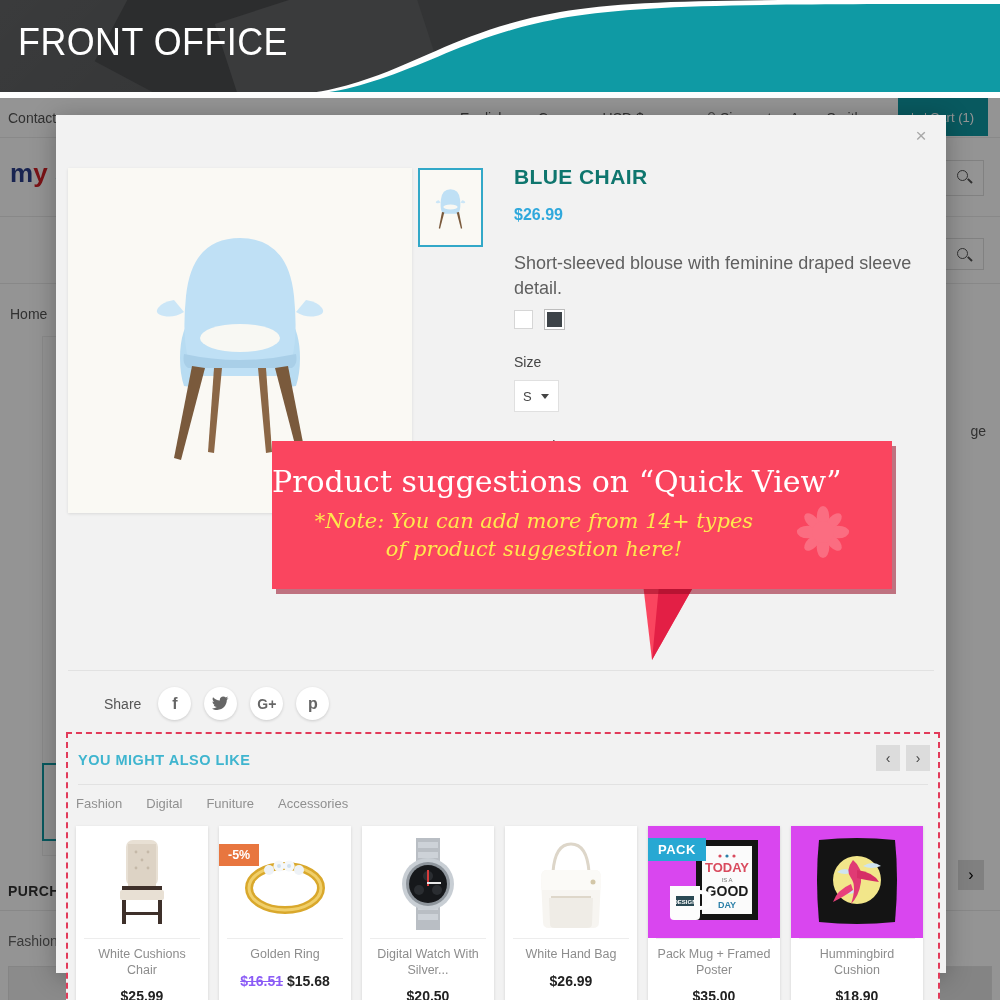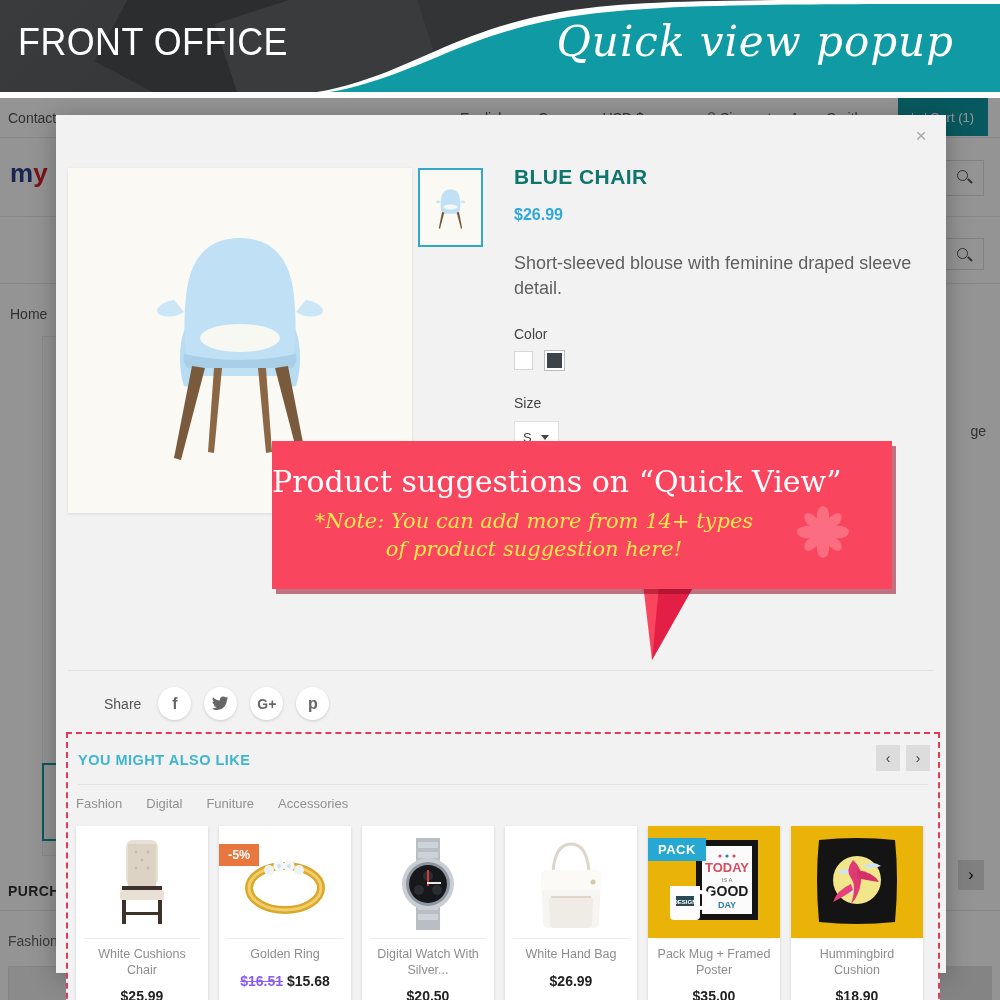--- a/index.html
+++ b/index.html
@@ -136,21 +136,21 @@
   .sugg-nav { position:absolute; right:8px; top:11px; display:flex; gap:6px; }
   .navbtn { width:24px; height:26px; background:#dcdcdc; display:flex; align-items:center; justify-content:center;
             color:#444; font-size:14px; }
   .sugg-rule { position:absolute; left:10px; top:50px; width:850px; height:1px; background:#e2e2e2; }
   .sugg-tabs { position:absolute; left:8px; top:62px; display:flex; gap:24px; }
   .sugg-tab { font-size:13px; color:#909090; }
 
   .cards { position:absolute; left:8px; top:92px; width:858px; display:flex; gap:11px; }
   .card { width:132px; background:#fff; box-shadow:0 1px 3px rgba(0,0,0,.13); position:relative; }
   .card-img { height:112px; background:#fff; position:relative; overflow:hidden; }
-  .card-img.grey { background:#eab308; }
+  .card-img.grey { background:#d946ef; }
   .card-sep { height:1px; background:#ededed; margin:0 8px; }
   .card-body { padding:8px 6px 10px; text-align:center; }
   .card-name { font-size:12.5px; color:#8d8d8d; line-height:1.25; }
   .card-price { margin-top:10px; font-size:14px; font-weight:700; color:#222; }
   .card-price .old { color:#8b5cf6; font-weight:700; text-decoration:line-through; margin-right:4px; }
   .badge-disc { position:absolute; left:0; top:18px; background:#e8763f; color:#fff; font-size:12.5px;
                 font-weight:700; padding:4px 9px; z-index:3; }
   .badge-pack { position:absolute; left:0; top:12px; background:#27a8d3; color:#fff; font-size:13px;
                 font-weight:700; padding:4px 10px; z-index:3; letter-spacing:.5px; }
 
@@ -176,21 +176,20 @@
 <div id="stage">
 
   <div class="banner">
     <div class="banner-dark"></div>
     <svg class="banner-svg" width="1000" height="98">
       <path d="M1000,0 L1000,98 L205,98 C300,98 330,92 370,78 C430,57 470,28 560,12 C640,-2 760,0 1000,0 Z" fill="#ffffff"></path>
       <path d="M1000,4 L1000,98 L238,98 C318,98 348,90 386,77 C444,57 482,32 568,17 C646,4 764,4 1000,4 Z" fill="#0f9aa4"></path>
       <rect x="0" y="92" width="1000" height="6" fill="#ffffff"></rect>
     </svg>
     <div class="banner-title">FRONT OFFICE</div>
-    <div class="banner-sub">Quick view popup</div>
   </div>
 
   <div class="bgpage">
 
     <div class="bg-topbar">
       <div class="tb tb-contact">Contact us</div>
       <div class="tb tb-lang">
         <span>English</span><span class="caret"></span>
       </div>
       <div class="tb tb-curr">
@@ -269,21 +268,20 @@
         <path d="M124 198 l-18 92 l7 2 l24-92 Z" fill="#7a5a3c"></path>
         <path d="M220 198 l18 92 l-7 2 l-24-92 Z" fill="#7a5a3c"></path>
       </svg>
     </div>
 
     <div class="info">
       <div class="p-title">BLUE CHAIR</div>
       <div class="p-price">$26.99</div>
       <div class="p-desc">Short-sleeved blouse with feminine draped sleeve detail.</div>
 
-      <div class="opt-label">Color</div>
       <div class="swatches">
         <div class="sw white"></div>
         <div class="sw dark"></div>
       </div>
 
       <div class="opt-label">Size</div>
       <div class="size-sel">
         <span>S</span>
         <span class="sel-caret"></span>
       </div>

